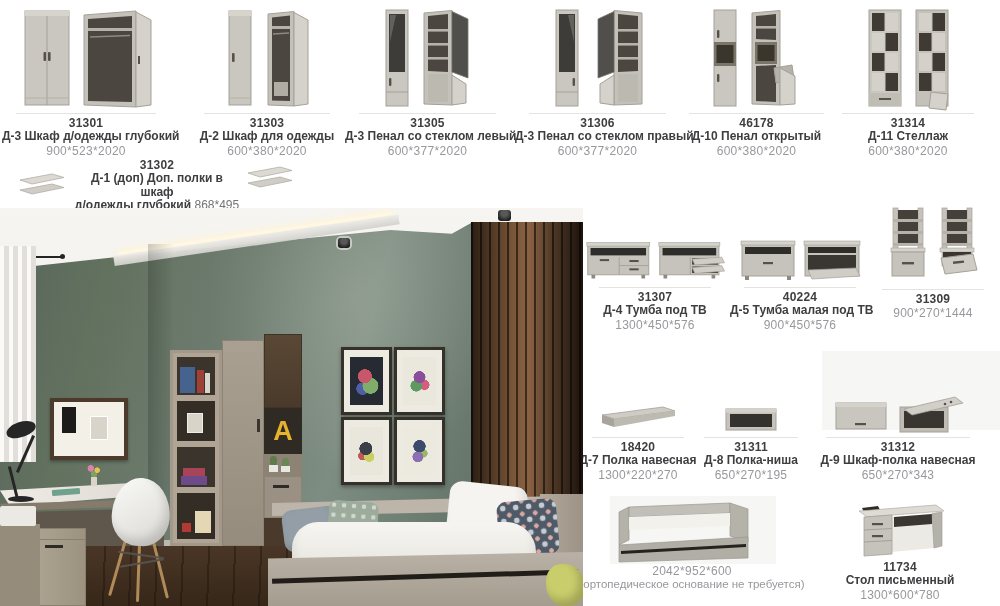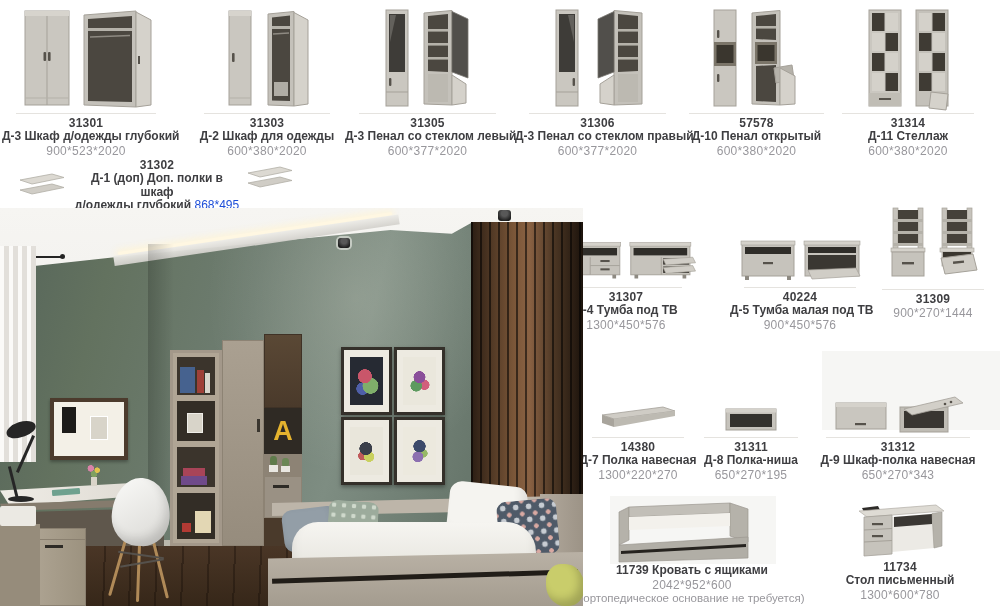--- a/index.html
+++ b/index.html
@@ -6,21 +6,21 @@
   .page{position:relative;width:1000px;height:606px;background:#fff;overflow:hidden;
         font-family:"Liberation Sans",sans-serif;}
   .card{position:absolute;text-align:center;}
   .imgs{display:flex;justify-content:center;align-items:flex-end;gap:5px;}
   .hr{height:1px;background:#e5e3df;margin:1px 14px 2px;}
   .code{font-size:12px;font-weight:700;color:#3e3e41;line-height:14px;letter-spacing:.2px;}
   .name{font-size:12px;font-weight:700;color:#3e3e41;line-height:13.5px;}
   .nowrap{white-space:nowrap;}
   .dims{font-size:12px;font-weight:400;color:#98979c;line-height:14px;letter-spacing:.3px;}
   .note{font-size:11.5px;font-weight:400;color:#98979c;line-height:13px;}
-  .dims-inline{color:#1d4ed8;font-weight:400;}
+  .dims-inline{color:#737373;font-weight:400;}
   .addon-inner{display:flex;align-items:center;gap:8px;}
   .addon-txt{flex:1;text-align:center;}
   .panel{position:absolute;background:#f6f6f4;}
   
   .photo{position:absolute;left:0;top:208px;width:583px;height:398px;overflow:hidden;
          background:linear-gradient(105deg,#55645a 0%,#63725f 18%,#6e7d71 40%,#7e8d82 58%,#68776c 78%,#5d6c61 100%);}
   .ph{position:absolute;}
   .frame{position:absolute;width:45px;height:62px;background:#edeae1;border:3px solid #34302a;
          box-shadow:0 2px 4px rgba(0,0,0,.35);}
   .art{position:absolute;left:6px;top:7px;right:6px;bottom:7px;}
@@ -157,21 +157,21 @@
           <polygon points="8,8 28,6 28,32 8,31" fill="#4b4740"></polygon>
           <rect x="8" y="18" width="20" height="2.6" fill="#b5b2aa"></rect>
           <rect x="7" y="34" width="22" height="22" fill="#7b7569"></rect>
           <rect x="9.5" y="37" width="17" height="16" fill="#3a362e"></rect>
           <polygon points="8,58 28,57 28,94 8,93" fill="#4b4740"></polygon>
           <polygon points="26,60 44,57 46,71 28,75" fill="#b5b2aa" stroke="#a5a199"></polygon>
           <polygon points="32,60 47,68 47,96 32,97" fill="#d5d2cb" stroke="#a5a199"></polygon>
         </svg>
     </div>
     <div class="hr"></div>
-    <div class="code">57578</div>
+    <div class="code">46178</div>
     <div class="name nowrap">Д-10 Пенал открытый</div>
     <div class="dims">600*380*2020</div>
   </div>
 
   <div class="card" style="left:828px;top:2px;width:160px">
     <div class="imgs" style="height:110px">
       <svg width="42" height="104" viewBox="0 0 42 104">
           <rect x="5" y="2" width="32" height="96" fill="#cac7c0" stroke="#a5a199"></rect>
           <rect x="8" y="5" width="12.5" height="18" fill="#3f3b34"></rect>
           <rect x="21.5" y="25" width="12.5" height="18" fill="#3f3b34"></rect>
@@ -222,21 +222,21 @@
       <svg width="48" height="40" viewBox="0 0 48 40">
           <polygon points="2,15 34,9 46,12.5 14,19" fill="#dcd9d2" stroke="#b1aea6" stroke-width="0.8"></polygon>
           <polygon points="2,25 34,19 46,22.5 14,29" fill="#d0cdc6" stroke="#b1aea6" stroke-width="0.8"></polygon>
         </svg>
     </div>
   </div>
 
   <div class="panel" style="left:822px;top:351px;width:178px;height:79px"></div>
   <div class="panel" style="left:610px;top:496px;width:166px;height:68px"></div>
 
-  <div class="card" style="left:556px;top:212px;width:140px">
+  <div class="card" style="left:585px;top:212px;width:140px">
     <div class="imgs" style="height:74px">
       <svg width="72" height="52" viewBox="0 0 72 52">
           <rect x="3" y="9" width="66" height="33" fill="#c6c3bc" stroke="#a5a199"></rect>
           <rect x="2" y="7" width="68" height="4" fill="#d5d2cb" stroke="#a5a199" stroke-width="0.6"></rect>
           <rect x="6" y="13" width="60" height="8" fill="#2f2d29"></rect>
           <line x1="37" y1="23" x2="37" y2="42" stroke="#a5a199"></line>
           <line x1="37" y1="32" x2="69" y2="32" stroke="#a5a199"></line>
           <rect x="16" y="25" width="10" height="2.2" fill="#56524b"></rect>
           <rect x="48" y="26" width="10" height="2.2" fill="#56524b"></rect>
           <rect x="48" y="35" width="10" height="2.2" fill="#56524b"></rect>
@@ -323,21 +323,21 @@
 
   <div class="card" style="left:578px;top:380px;width:120px">
     <div class="imgs" style="height:56px">
       <svg width="82" height="34" viewBox="0 0 82 34">
           <polygon points="5,13 66,5 78,9 17,17" fill="#cfccc5" stroke="#a5a199" stroke-width="0.8"></polygon>
           <polygon points="5,13 17,17 17,25 5,21" fill="#a8a49c"></polygon>
           <polygon points="17,17 78,9 78,14 17,25" fill="#bdbab2"></polygon>
         </svg>
     </div>
     <div class="hr"></div>
-    <div class="code">14380</div>
+    <div class="code">18420</div>
     <div class="name nowrap">Д-7 Полка навесная</div>
     <div class="dims">1300*220*270</div>
   </div>
 
   <div class="card" style="left:690px;top:380px;width:122px">
     <div class="imgs" style="height:56px">
       <svg width="58" height="32" viewBox="0 0 58 32">
           <rect x="4" y="5" width="50" height="21" fill="#c6c3bc" stroke="#a5a199"></rect>
           <rect x="4" y="5" width="50" height="3.5" fill="#d5d2cb"></rect>
           <rect x="8" y="10" width="42" height="13" fill="#34322e"></rect>
@@ -374,21 +374,20 @@
     <div class="imgs" style="height:70px">
       <svg width="156" height="64" viewBox="0 0 156 64">
           <polygon points="5,12 15,7 15,40 5,45" fill="#b5b2aa" stroke="#9c9890" stroke-width="0.7"></polygon>
           <polygon points="15,7 116,3 116,13 15,17" fill="#c2bfb8" stroke="#9c9890" stroke-width="0.7"></polygon>
           <polygon points="116,3 134,9 134,42 116,36" fill="#b5b2aa" stroke="#9c9890" stroke-width="0.7"></polygon>
           <polygon points="15,17 116,13 116,26 15,30" fill="#f3f1ec"></polygon>
           <polygon points="5,45 134,37 134,58 5,62" fill="#b1aea6" stroke="#9c9890" stroke-width="0.7"></polygon>
           <polygon points="7,51 132,44 132,47 7,54" fill="#26231f"></polygon>
         </svg>
     </div>
-    <div class="name">11739 Кровать с ящиками</div>
     <div class="dims">2042*952*600</div>
     <div class="note">(ортопедическое основание не требуется)</div>
   </div>
 
   <div class="card" style="left:825px;top:496px;width:150px">
     <div class="imgs" style="height:64px">
       <svg width="92" height="60" viewBox="0 0 92 60">
           <polygon points="8,8 24,6 26,10 10,12" fill="#2e2c29"></polygon>
           <polygon points="5,11 82,5 90,11 13,17" fill="#dedbd4" stroke="#b1aea6" stroke-width="0.7"></polygon>
           <polygon points="38,17 80,13.5 80,48 38,52" fill="#eceae5"></polygon>

